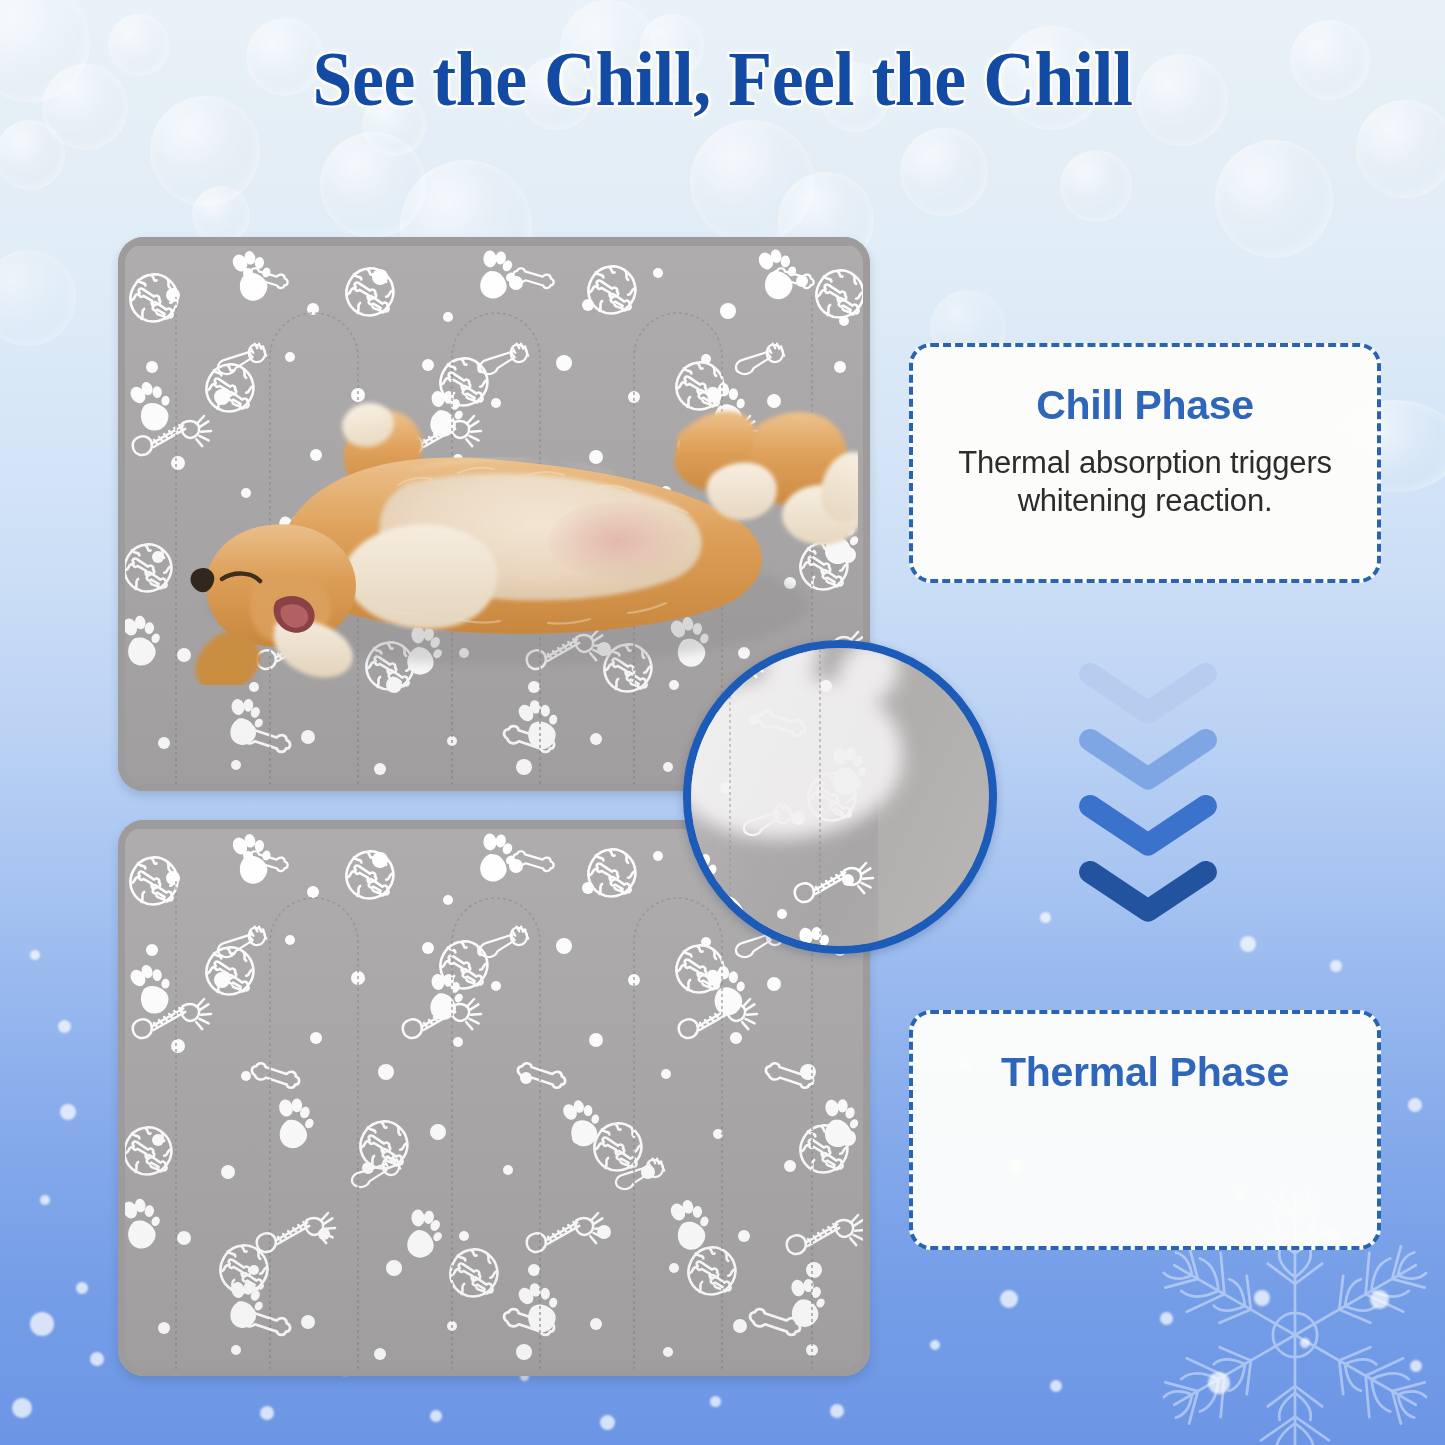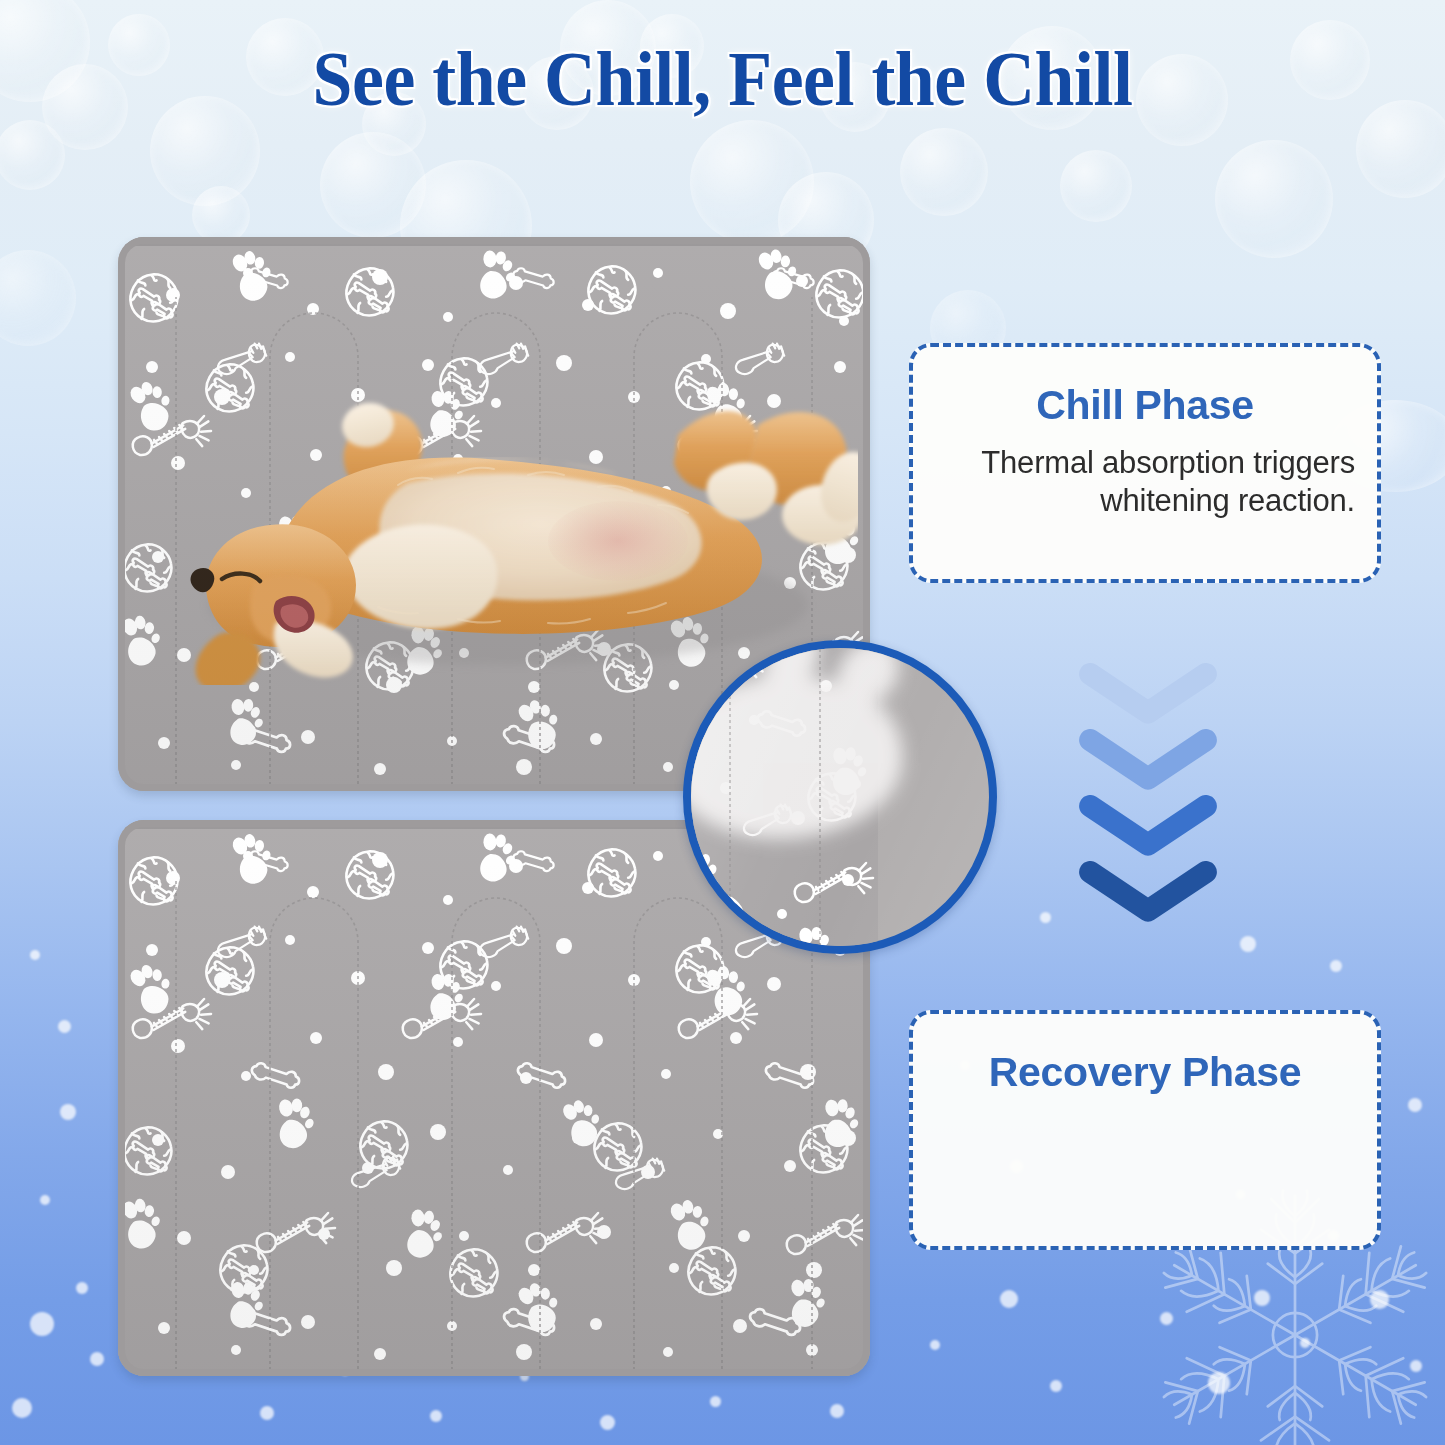--- a/index.html
+++ b/index.html
@@ -202,21 +202,20 @@
     font-size: 41px;
     line-height: 1.0;
     margin: 12px 0 18px;
     letter-spacing: -0.3px;
   }
   .card-body {
     color: #2c2c2c;
     font-size: 31px;
     line-height: 1.22;
     letter-spacing: -0.2px;
-    text-align: right;
   }
 
   
   .chevrons {
     position: absolute;
     left: 1078px;
     top: 663px;
     width: 140px;
     height: 262px;
     z-index: 22;
@@ -828,21 +827,21 @@
     </div>
     <div class="mag-sheen"></div>
   </div>
 
   <div class="card" id="card-active">
     <div class="card-title">Chill Phase</div>
     <div class="card-body">Thermal absorption triggers whitening reaction.</div>
   </div>
 
   <div class="card" id="card-recovery">
-    <div class="card-title">Recovery Phase</div>
+    <div class="card-title">Thermal Phase</div>
   </div>
 
   <div class="chevrons">
     <div class="chev" style="top:0px;">
       <svg viewBox="0 0 100 45">
           <path d="M8 8 L50 36 L92 8" fill="none" stroke="#b6cdf0" stroke-width="16" stroke-linecap="round" stroke-linejoin="round"></path>
         </svg>
     </div>
     <div class="chev" style="top:66px;">
       <svg viewBox="0 0 100 45">

